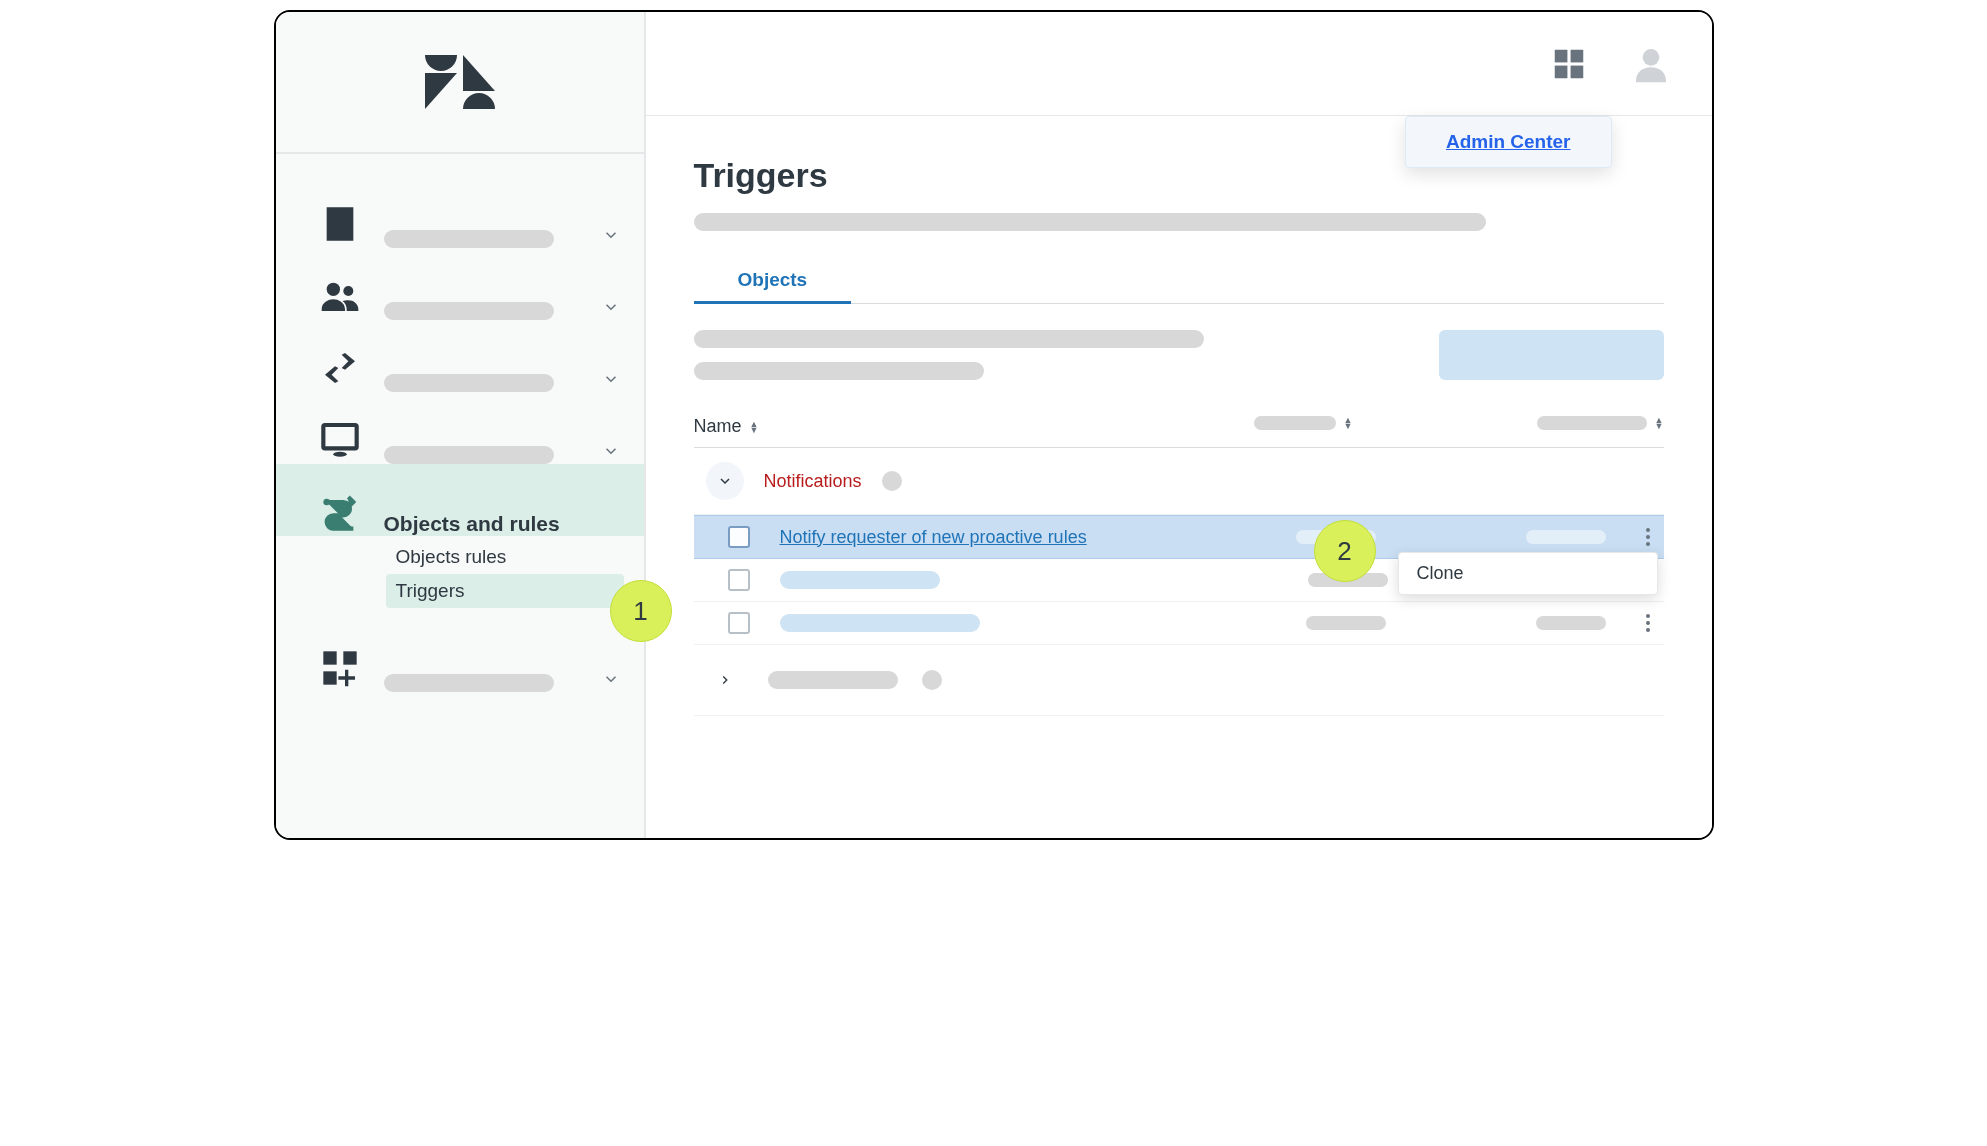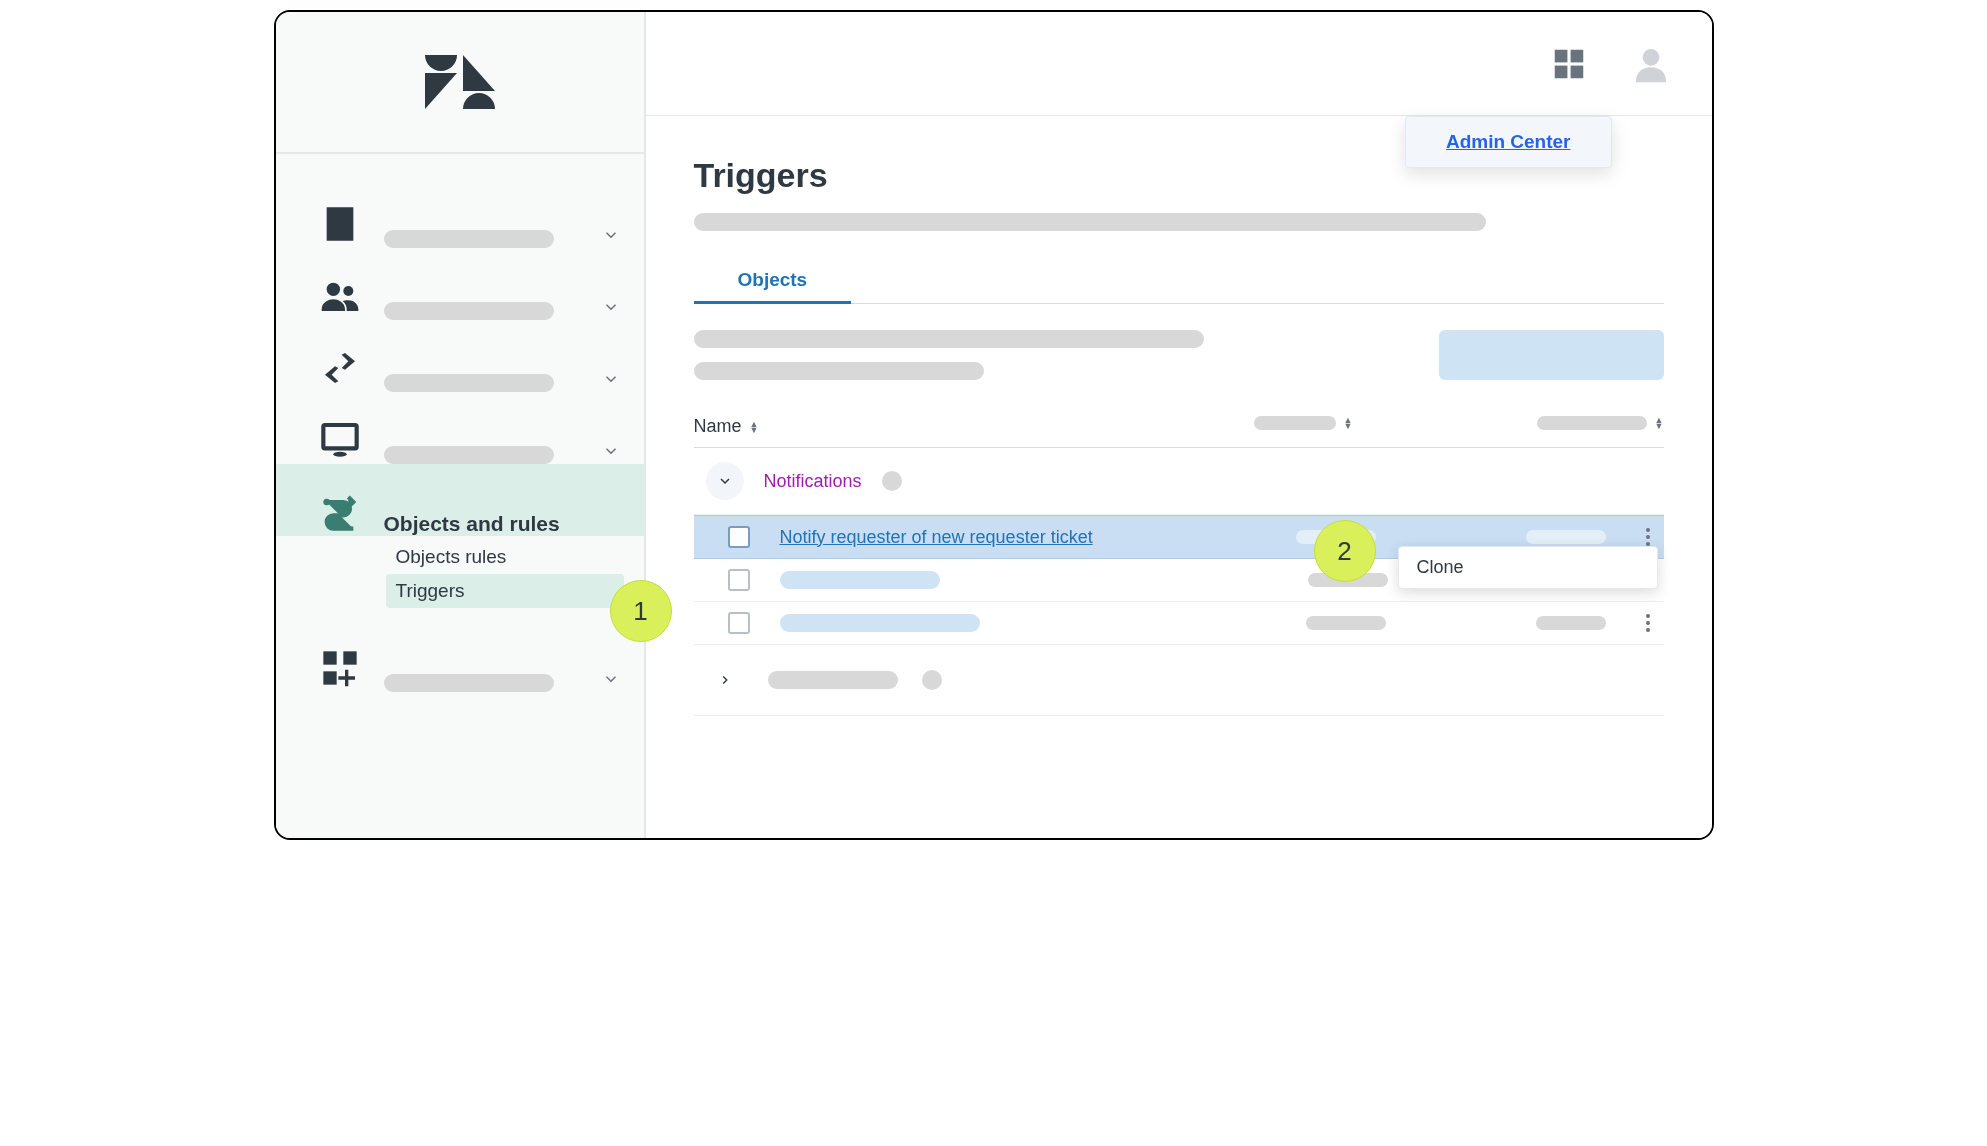--- a/index.html
+++ b/index.html
@@ -174,21 +174,21 @@
   .expand-btn {
     width: 38px; height: 38px;
     border-radius: 50%;
     background: #f2f6fb;
     display: flex;
     align-items: center;
     justify-content: center;
     margin-left: 12px;
   }
   .expand-btn svg { width: 16px; height: 16px; fill: none; stroke: #2f3941; stroke-width: 2.2; }
-  .group-label { font-size: 18px; color: #a21caf; }
+  .group-label { font-size: 18px; color: #b91c1c; }
   .group-badge { width: 20px; height: 20px; border-radius: 50%; background: #d8d8d8; }
   .trigger-row {
     display: flex;
     align-items: center;
     padding: 10px 0;
     border-bottom: 1px solid #eef0f1;
     gap: 20px;
     position: relative;
   }
   .trigger-row.highlight { background: #c9def3; border-top: 1px solid #aeccea; border-bottom: 1px solid #aeccea; }
@@ -214,21 +214,21 @@
     align-items: center;
     gap: 3px;
     margin-left: 12px;
     margin-right: 6px;
     cursor: pointer;
   }
   .more-icon span { width: 4px; height: 4px; background: #68737d; border-radius: 50%; }
   .clone-menu {
     position: absolute;
     right: 6px;
-    top: 30px;
+    top: 36px;
     width: 260px;
     background: #fff;
     border: 1px solid #e5e7e9;
     box-shadow: 0 4px 14px rgba(0,0,0,0.14);
     border-radius: 4px;
     padding: 10px 18px;
     font-size: 18px;
     z-index: 5;
   }
   .collapsed-row {
@@ -440,21 +440,21 @@
             <svg viewBox="0 0 24 24">
                 <polyline points="6 9 12 15 18 9"></polyline>
               </svg>
           </span>
           <span class="group-label">Notifications</span>
           <span class="group-badge"></span>
         </div>
 
         <div class="trigger-row highlight">
           <span class="row-checkbox"></span>
-          <a class="row-link">Notify requester of new requester ticket</a>
+          <a class="row-link">Notify requester of new proactive rules</a>
           <span class="row-skel-mid"></span>
           <span style="width:110px"></span>
           <span class="row-skel-right"></span>
           <span class="more-icon">
               <span></span>
               <span></span>
               <span></span>
             </span>
           <div class="clone-menu">
             <span>Clone</span>

